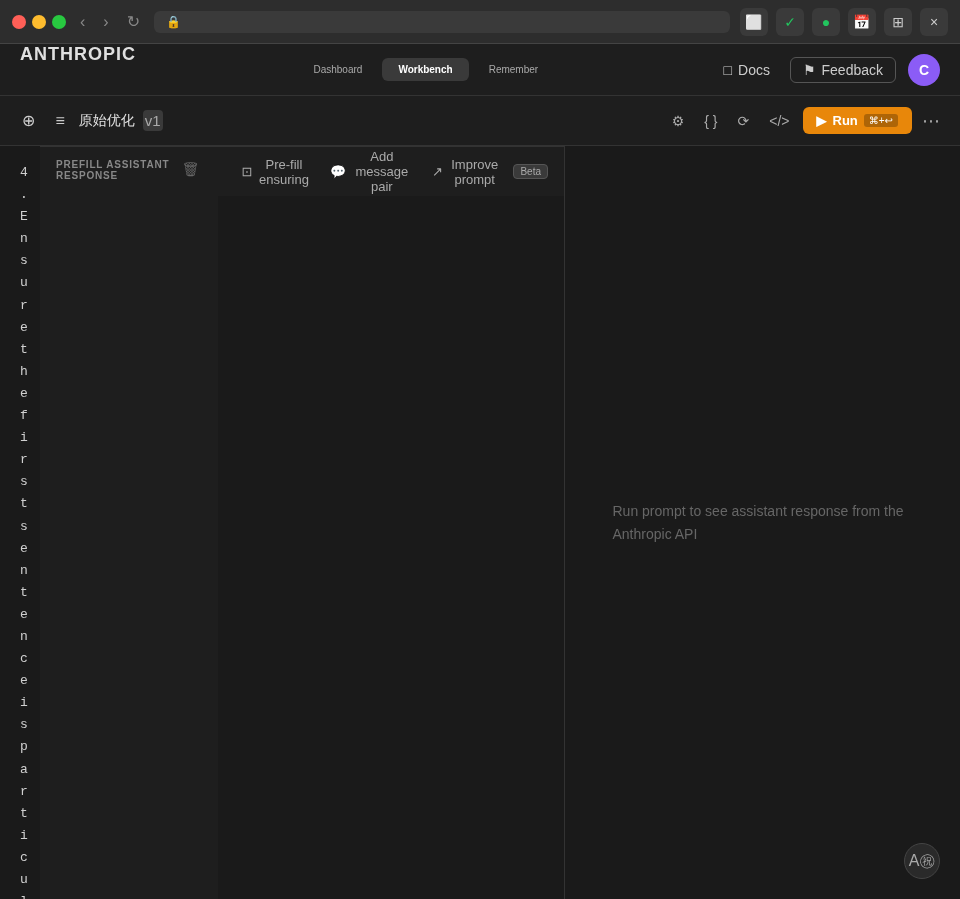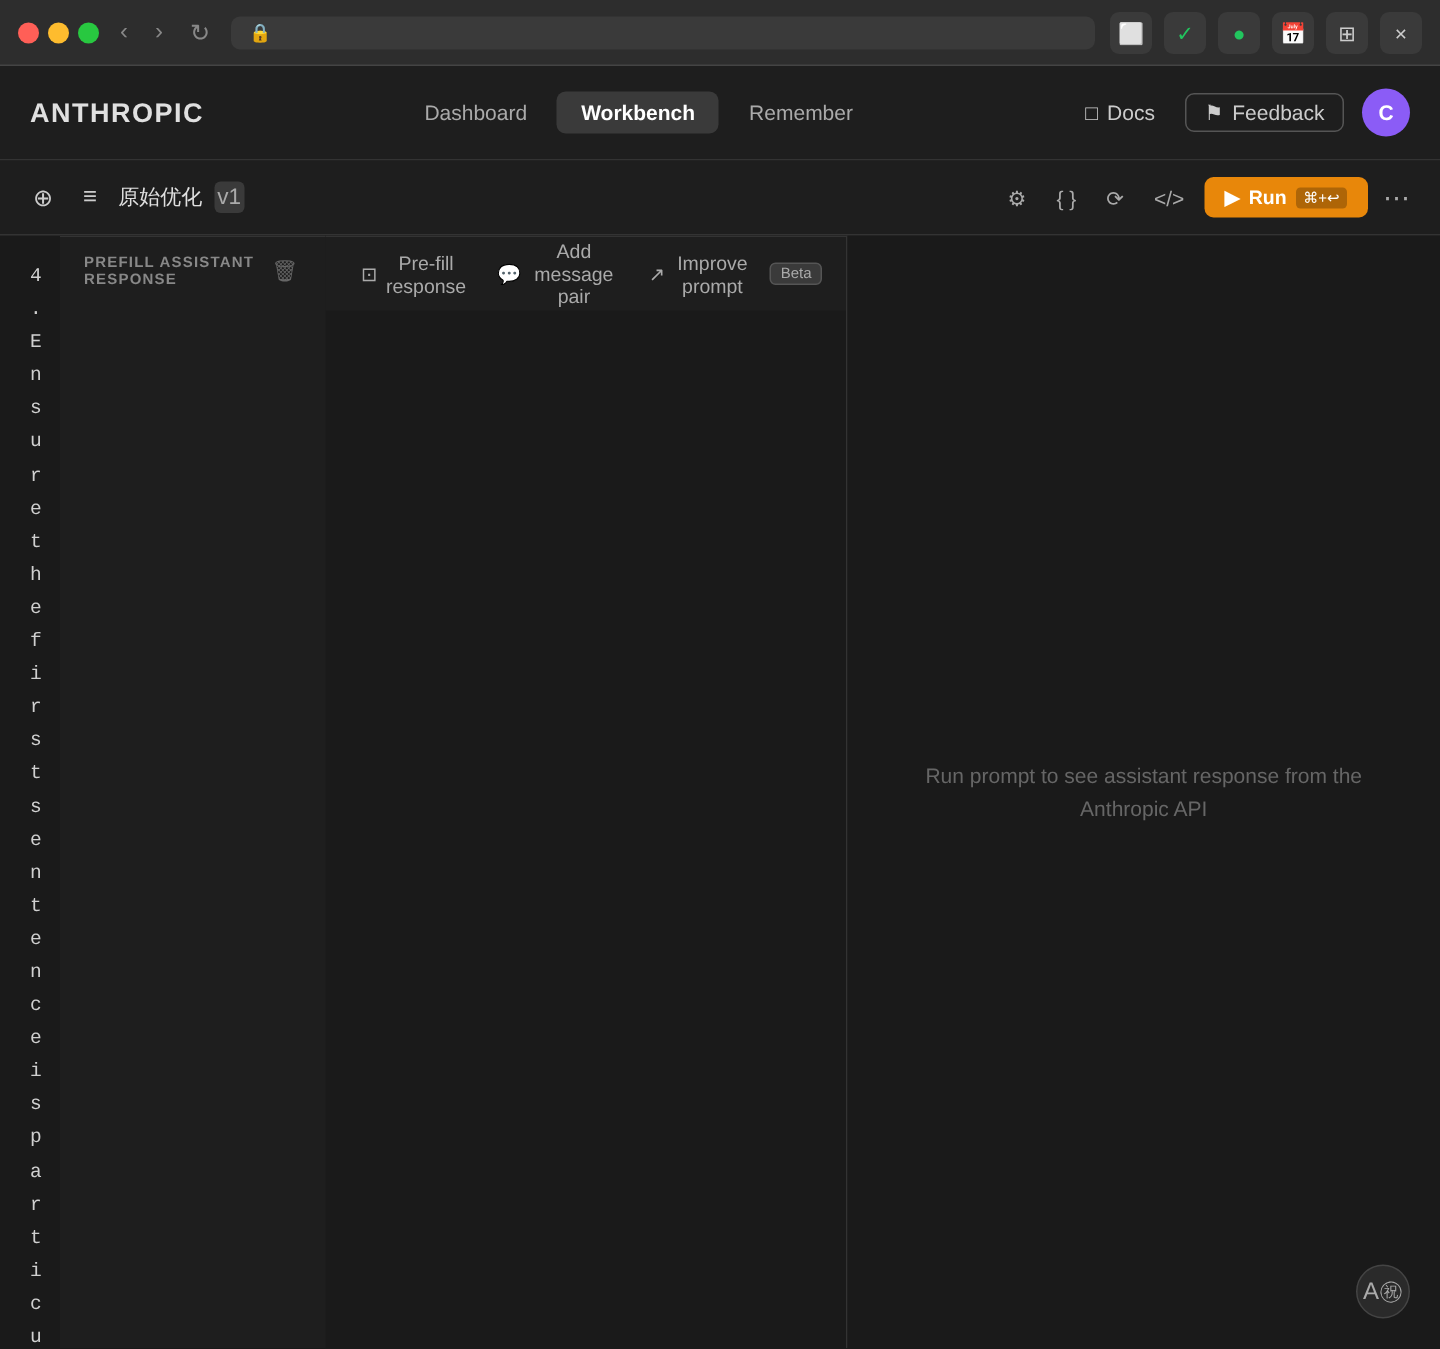--- a/index.html
+++ b/index.html
@@ -68,44 +68,43 @@
       border-radius: 6px;
       display: flex; align-items: center; justify-content: center;
       font-size: 14px;
       cursor: pointer;
       color: #ccc;
     }
 
     
     .app-header {
       background: #1e1e1e;
-      height: 63px;
-      display: flex;
-      align-items: center;
+      height: 52px;
+      display: flex;
       padding: 0 20px;
       border-bottom: 1px solid #333;
       gap: 0;
     }
     .logo {
       font-weight: 700;
       font-size: 18px;
       color: #e0e0e0;
       letter-spacing: 1px;
       margin-right: auto;
     }
     .nav-items {
       display: flex;
       gap: 4px;
       align-items: center;
       margin-right: auto;
     }
     .nav-item {
       padding: 6px 16px;
       border-radius: 6px;
-      font-size: 14px;
+      font-size: 10px;
       cursor: pointer;
       color: #aaa;
     }
     .nav-item.active {
       background: #3a3a3a;
       color: #fff;
       font-weight: 600;
     }
     .header-right {
       display: flex;
@@ -347,21 +346,20 @@
     .right-panel {
       flex: 1;
       display: flex;
       flex-direction: column;
       align-items: center;
       justify-content: center;
       background: #1a1a1a;
       position: relative;
     }
     .empty-state {
-      text-align: center;
       color: #666;
       font-size: 14px;
       line-height: 1.6;
       max-width: 300px;
     }
     .translate-btn {
       position: absolute;
       bottom: 20px;
       right: 20px;
       width: 36px; height: 36px;
@@ -497,21 +495,21 @@
         <span class="prefill-label">PREFILL ASSISTANT RESPONSE</span>
         <button class="prefill-delete">
           <span>🗑</span>
         </button>
       </div>
     </div>
 
     <div class="bottom-bar">
       <button class="bottom-btn">
         <span>⊡</span>
-        <span>Pre-fill response</span>
+        <span>Pre-fill ensuring</span>
       </button>
       <button class="bottom-btn">
         <span>💬</span>
         <span>Add message pair</span>
       </button>
       <button class="bottom-btn">
         <span>↗</span>
         <span>Improve prompt</span>
       </button>
       <span class="beta-badge">Beta</span>

